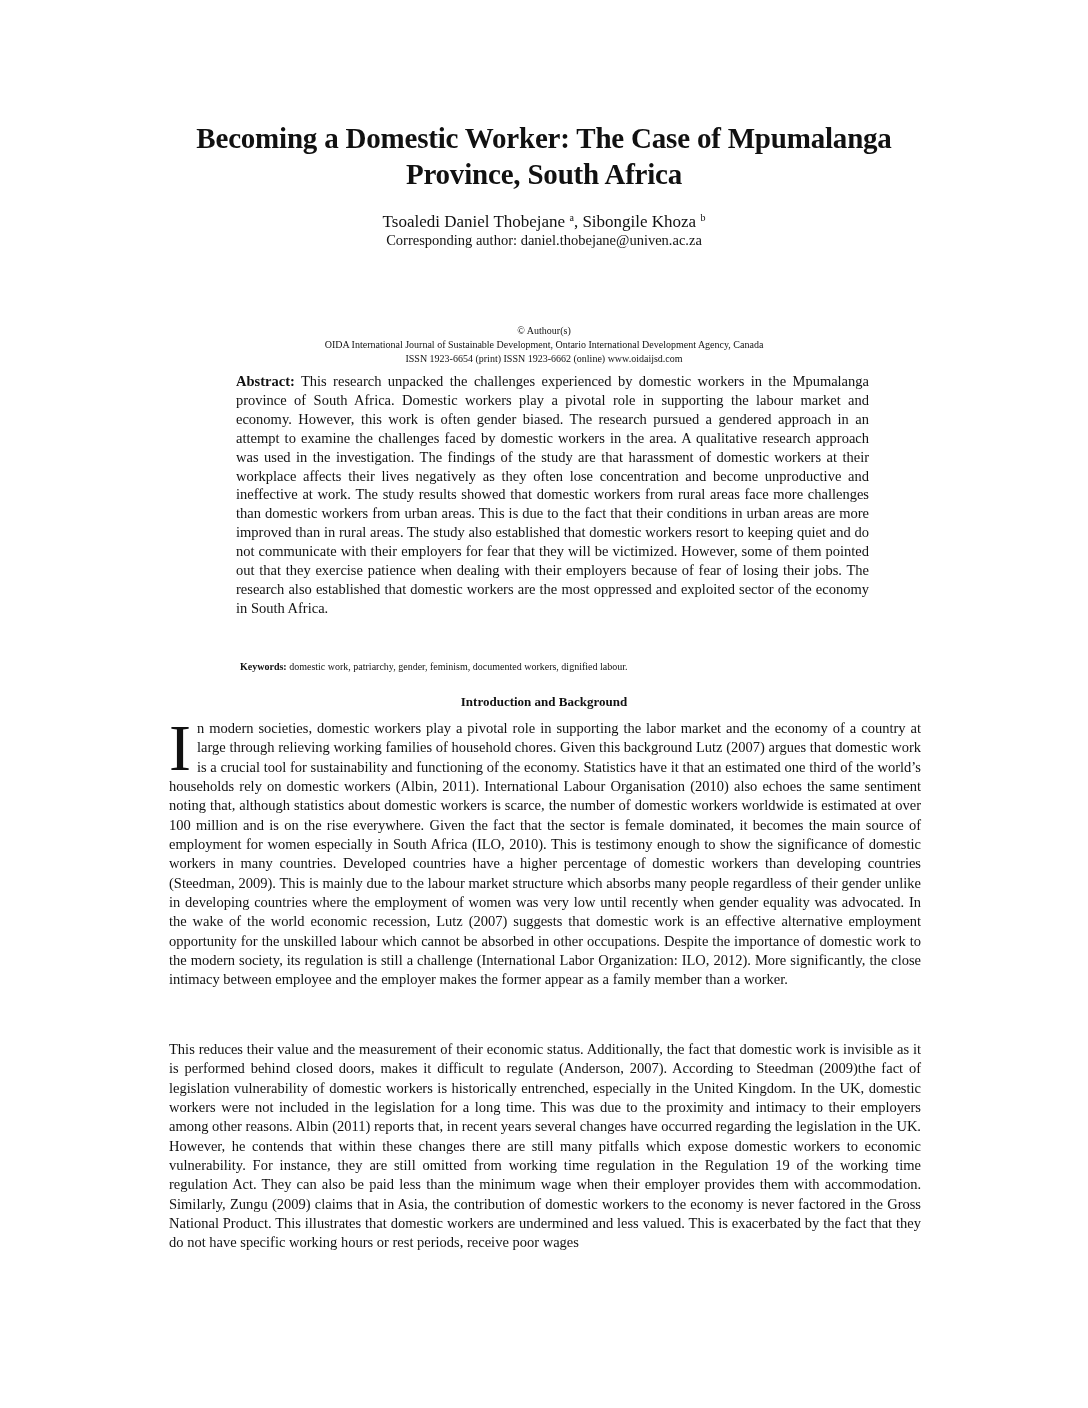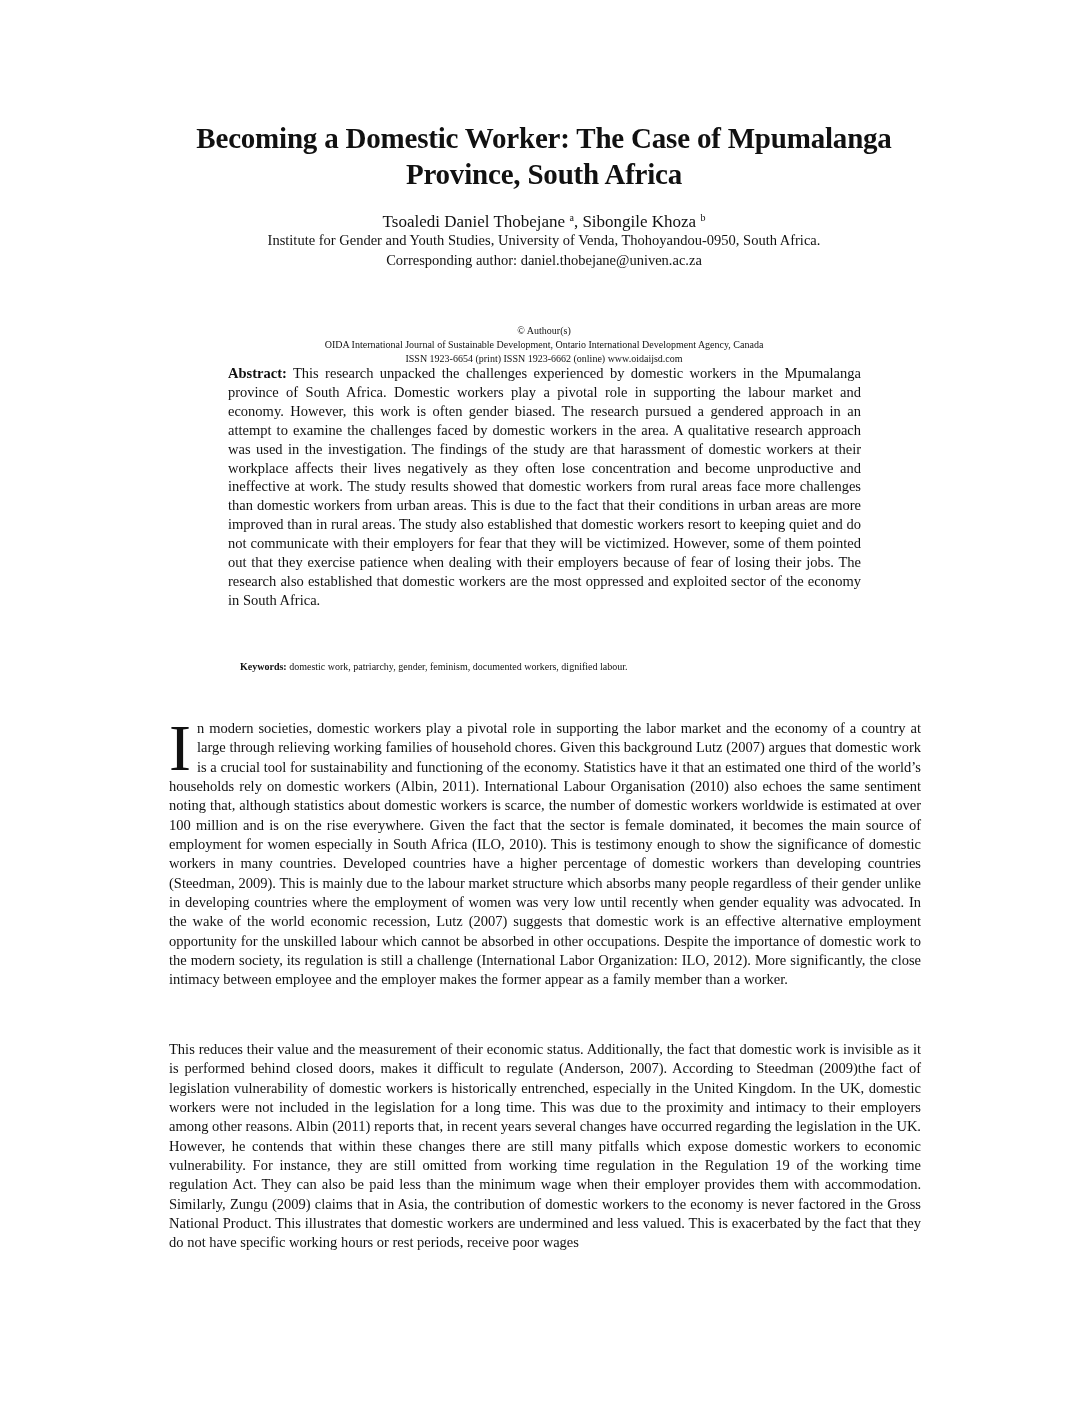--- a/index.html
+++ b/index.html
@@ -68,21 +68,21 @@
       margin-top: 34px;
     }
     .abstract {
       position: absolute;
       left: 228px;
       width: 633px;
       top: 364px;
       text-align: justify;
       font-size: 14.5px;
       line-height: 18.9px;
-      margin: 0;
+      margin: 8px;
     }
     .keywords {
       position: absolute;
       left: 228px;
       width: 633px;
       top: 645px;
       text-align: justify;
       font-size: 10px;
       line-height: 19px;
       margin: 12px;
@@ -126,32 +126,32 @@
 
   <h1 class="title">Becoming a Domestic Worker: The Case of Mpumalanga Province, South Africa</h1>
 
   <div class="authors">
     <span>Tsoaledi Daniel Thobejane</span>
     <sup>a</sup><span>, </span><span>Sibongile Khoza</span>
     <sup>b</sup>
   </div>
 
   <div class="affil">
-    <div>Institute for Gender and Youth Studies, University of Venda, Thohoyandou-0950, South Africa.</div>
     <div>Corresponding author: daniel.thobejane@univen.ac.za</div>
   </div>
 
   <div class="pubinfo">
     <div>© Authour(s)</div>
     <div>OIDA International Journal of Sustainable Development, Ontario International Development Agency, Canada</div>
     <div>ISSN 1923-6654 (print) ISSN 1923-6662 (online) www.oidaijsd.com</div>
   </div>
 
   <p class="abstract"><b class="label">Abstract:</b><span> This research unpacked the challenges experienced by domestic workers in the Mpumalanga province of South Africa. Domestic workers play a pivotal role in supporting the labour market and economy. However, this work is often gender biased. The research pursued a gendered approach in an attempt to examine the challenges faced by domestic workers in the area. A qualitative research approach was used in the investigation. The findings of the study are that harassment of domestic workers at their workplace affects their lives negatively as they often lose concentration and become unproductive and ineffective at work. The study results showed that domestic workers from rural areas face more challenges than domestic workers from urban areas. This is due to the fact that their conditions in urban areas are more improved than in rural areas. The study also established that domestic workers resort to keeping quiet and do not  communicate with their employers for fear that they will be victimized. However, some of them pointed out that they exercise patience when dealing with their employers because of fear of losing their jobs. The research also established that domestic workers are the most oppressed and exploited sector of the economy in South Africa.</span></p>
 
   <p class="keywords"><b class="label">Keywords:</b><span> domestic work, patriarchy, gender, feminism, documented workers, dignified labour.</span></p>
 
+  <h2 class="section-heading">Introduction and Background</h2>
 
   <p class="body-para para1"><span class="dropcap">I</span><span>n modern societies, domestic workers play a pivotal role in supporting the labor market and the economy of a country at large through relieving working families of household chores. Given this background Lutz (2007) argues that domestic work is a crucial tool for sustainability and functioning of the economy. Statistics have it that an estimated one third of the world’s households rely on domestic workers (Albin, 2011). International Labour Organisation (2010) also echoes the same sentiment noting that, although statistics about domestic workers is scarce, the number of domestic workers worldwide is estimated at over 100 million and is on the rise everywhere. Given the fact that the sector is female dominated, it becomes the main source of employment for women especially in South Africa (ILO, 2010). This is testimony enough to show the significance of domestic workers in many countries. Developed countries have a higher percentage of domestic workers than developing countries (Steedman, 2009). This is mainly due to the labour market structure which absorbs many people regardless of their gender unlike in developing countries where the employment of women was very low until recently when gender equality was advocated. In the wake of the world economic recession, Lutz (2007) suggests that domestic work is an effective alternative employment opportunity for the unskilled labour which cannot be absorbed in other occupations. Despite the importance of domestic work to the modern society, its regulation is still a challenge (International Labor Organization: ILO, 2012). More significantly, the close intimacy between employee and the employer makes the former appear as a family member than a worker.</span></p>
 
   <p class="body-para para2"><span>This reduces their value and the measurement of their economic status. Additionally, the fact that domestic work is invisible as it is performed behind closed doors, makes it difficult to regulate (Anderson, 2007). According to Steedman (2009)the fact of legislation vulnerability of domestic workers is historically entrenched, especially in the United Kingdom. In the UK, domestic workers were not included in the legislation for a long time. This was due to the proximity and intimacy to their employers among other reasons. Albin (2011) reports that, in recent years several changes have occurred regarding the legislation in the UK. However, he contends that within these changes there are still many pitfalls which expose domestic workers to economic vulnerability. For instance, they are still omitted from working time regulation in the Regulation 19 of the working time regulation Act. They can also be paid less than the minimum wage when their employer provides them with accommodation. Similarly, Zungu (2009) claims that in Asia, the contribution of domestic workers to the economy is never factored in the Gross National Product. This illustrates that domestic workers are undermined and less valued. This is exacerbated by the fact that they do not have specific working hours or rest periods, receive poor wages</span></p>
 
 </div>
 
 </body></html>

